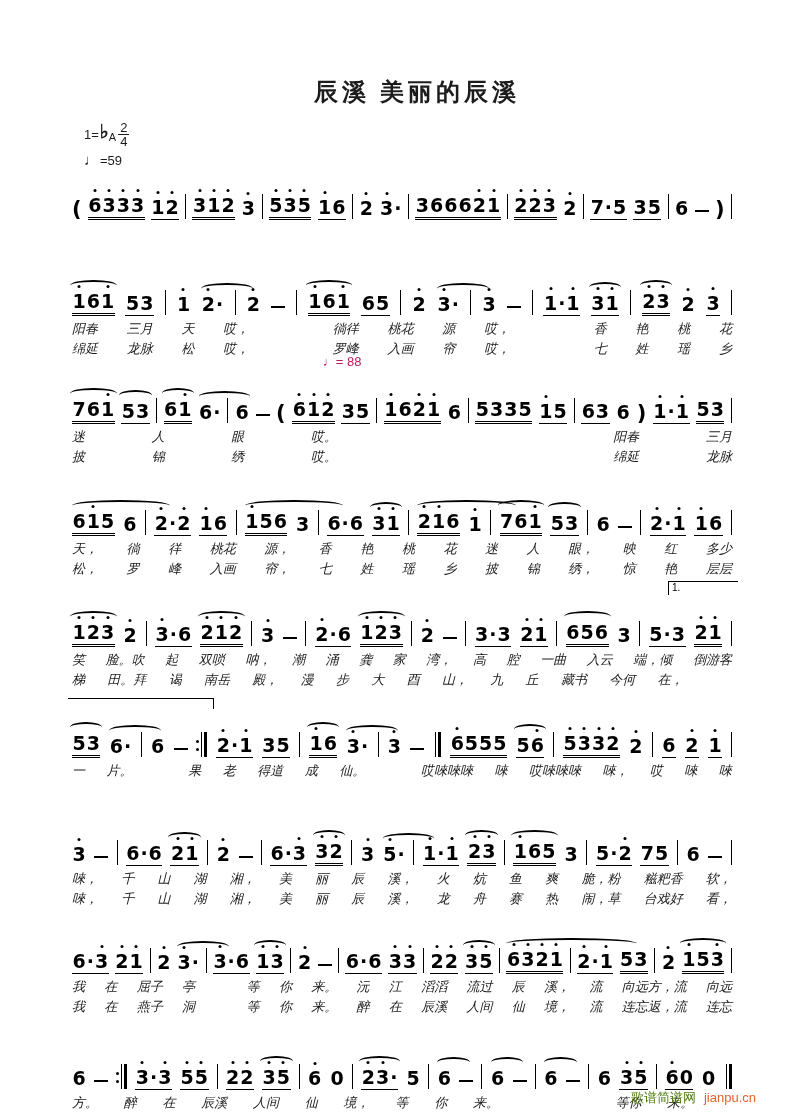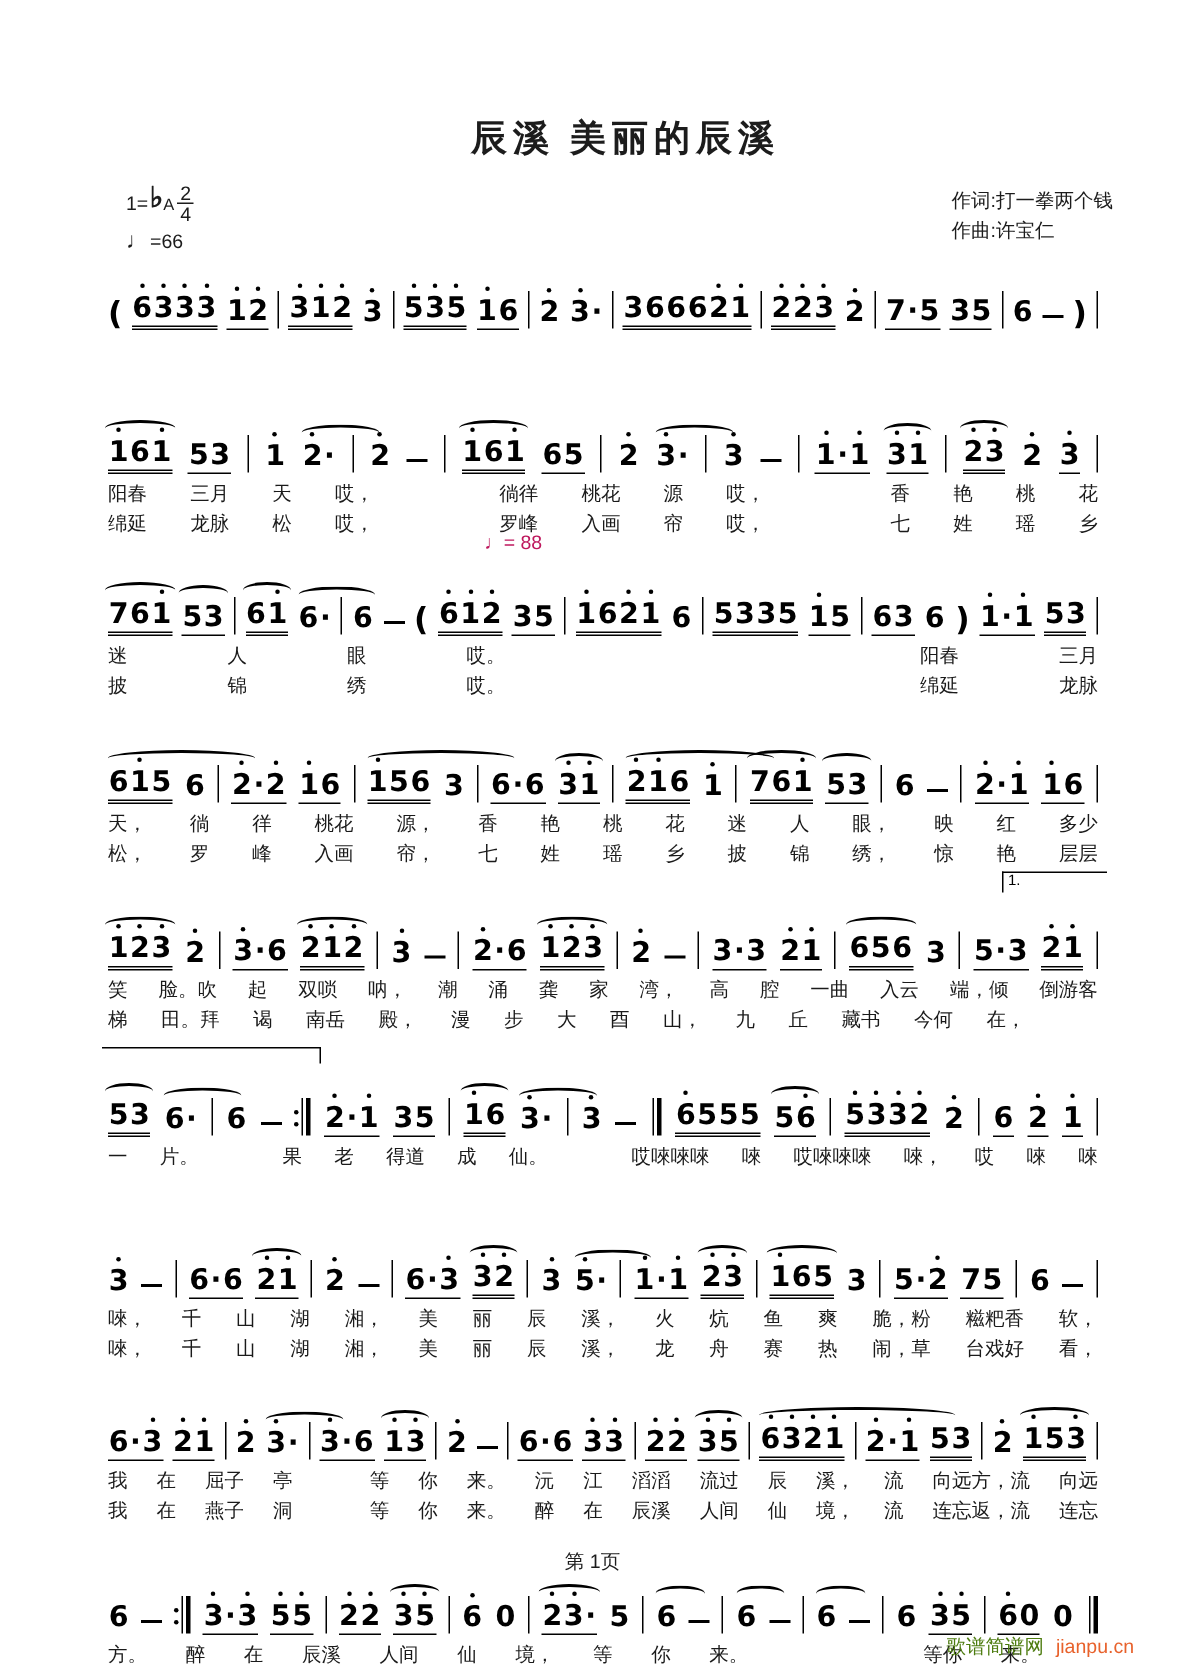--- a/index.html
+++ b/index.html
@@ -41,21 +41,21 @@
   .bar{display:inline-block;width:1px;height:25px;background:#000;margin-bottom:1px;}
   .dbar,.rep{display:inline-flex;align-items:flex-end;height:26px;}
   .vb{display:inline-block;height:25px;background:#000;margin-left:2px;margin-bottom:1px;}
   .repdots{display:inline-flex;flex-direction:column;justify-content:center;gap:5px;height:24px;margin-bottom:1px;}
   .repdots::before,.repdots::after{content:'';width:3px;height:3px;border-radius:50%;background:#000;}
   .paren{font-family:"DejaVu Sans",sans-serif;font-weight:bold;font-size:21px;line-height:22px;color:#000;}
   .dash{display:inline-block;width:14px;height:2px;background:#000;margin-bottom:8px;}
   .arcline{position:absolute;left:-2px;right:-2px;top:-11px;height:9px;
            border-top:2px solid #000;border-radius:50% 50% 0 0;pointer-events:none;}
   .arcline.wide{right:auto;left:0;width:230%;z-index:2;}
-  .lyrics{display:flex;justify-content:space-between;margin-top:5px;font-size:13px;line-height:15px;color:#1a1a1a;}
+  .lyrics{display:flex;justify-content:space-between;margin-top:5px;font-size:13px;line-height:15px;color:#1a1a1a;font-style:italic;}
   .word{white-space:pre;}
   .tempo-mark{position:absolute;left:38%;top:-26px;font-size:13px;color:#be185d;}
   .volta-bracket{position:absolute;left:-4px;top:-16px;width:22%;height:10px;
                  border-top:1px solid #000;border-right:1px solid #000;}
   .volta-label{position:absolute;right:-6px;top:-22px;width:66px;height:13px;
                border-top:1px solid #000;border-left:1px solid #000;font-size:10px;padding-left:3px;color:#000;}
   
   .pagefooter{position:absolute;top:1032px;left:0;width:100%;text-align:center;font-size:13px;color:#1c1c1c;}
   .watermark{position:absolute;right:34px;bottom:12px;font-size:13px;}
   .wm-site{color:#4d7c0f;}
@@ -72,28 +72,24 @@
     <div class="keyline">
       <span>1=</span>
       <span class="flat">♭</span>
       <span class="keyletter">A</span>
       <span class="frac">
         <span class="ft">2</span>
         <span class="fb">4</span>
       </span>
     </div>
     <div class="tempoline">
-      <span class="notehead">♩</span><span>=66</span>
+      <span class="notehead">♩</span><span>=59</span>
     </div>
   </div>
 
-  <div class="credits">
-    <div>作词:打一拳两个钱</div>
-    <div>作曲:许宝仁</div>
-  </div>
 
   <div id="score" class="score">
       <div class="system sys1">
         <div class="notes">
           <span class="paren">(</span>
           <span class="tok">
             <span class="grp u2">
               <span class="n hi">6</span>
               <span class="n hi">3</span>
               <span class="n hi">3</span>
@@ -1354,19 +1350,18 @@
           <span class="word">你</span>
           <span class="word">来。</span>
           <span class="word">　　　　　</span>
           <span class="word">等你</span>
           <span class="word">来。</span>
           <span class="word">　</span>
         </div>
       </div>
     </div>
 
-  <div class="pagefooter">第 1页</div>
 
   <div class="watermark">
     <span class="wm-site">歌谱简谱网</span><span class="wm-domain">jianpu.cn</span>
   </div>
 
 </div>
 
 </body></html>

